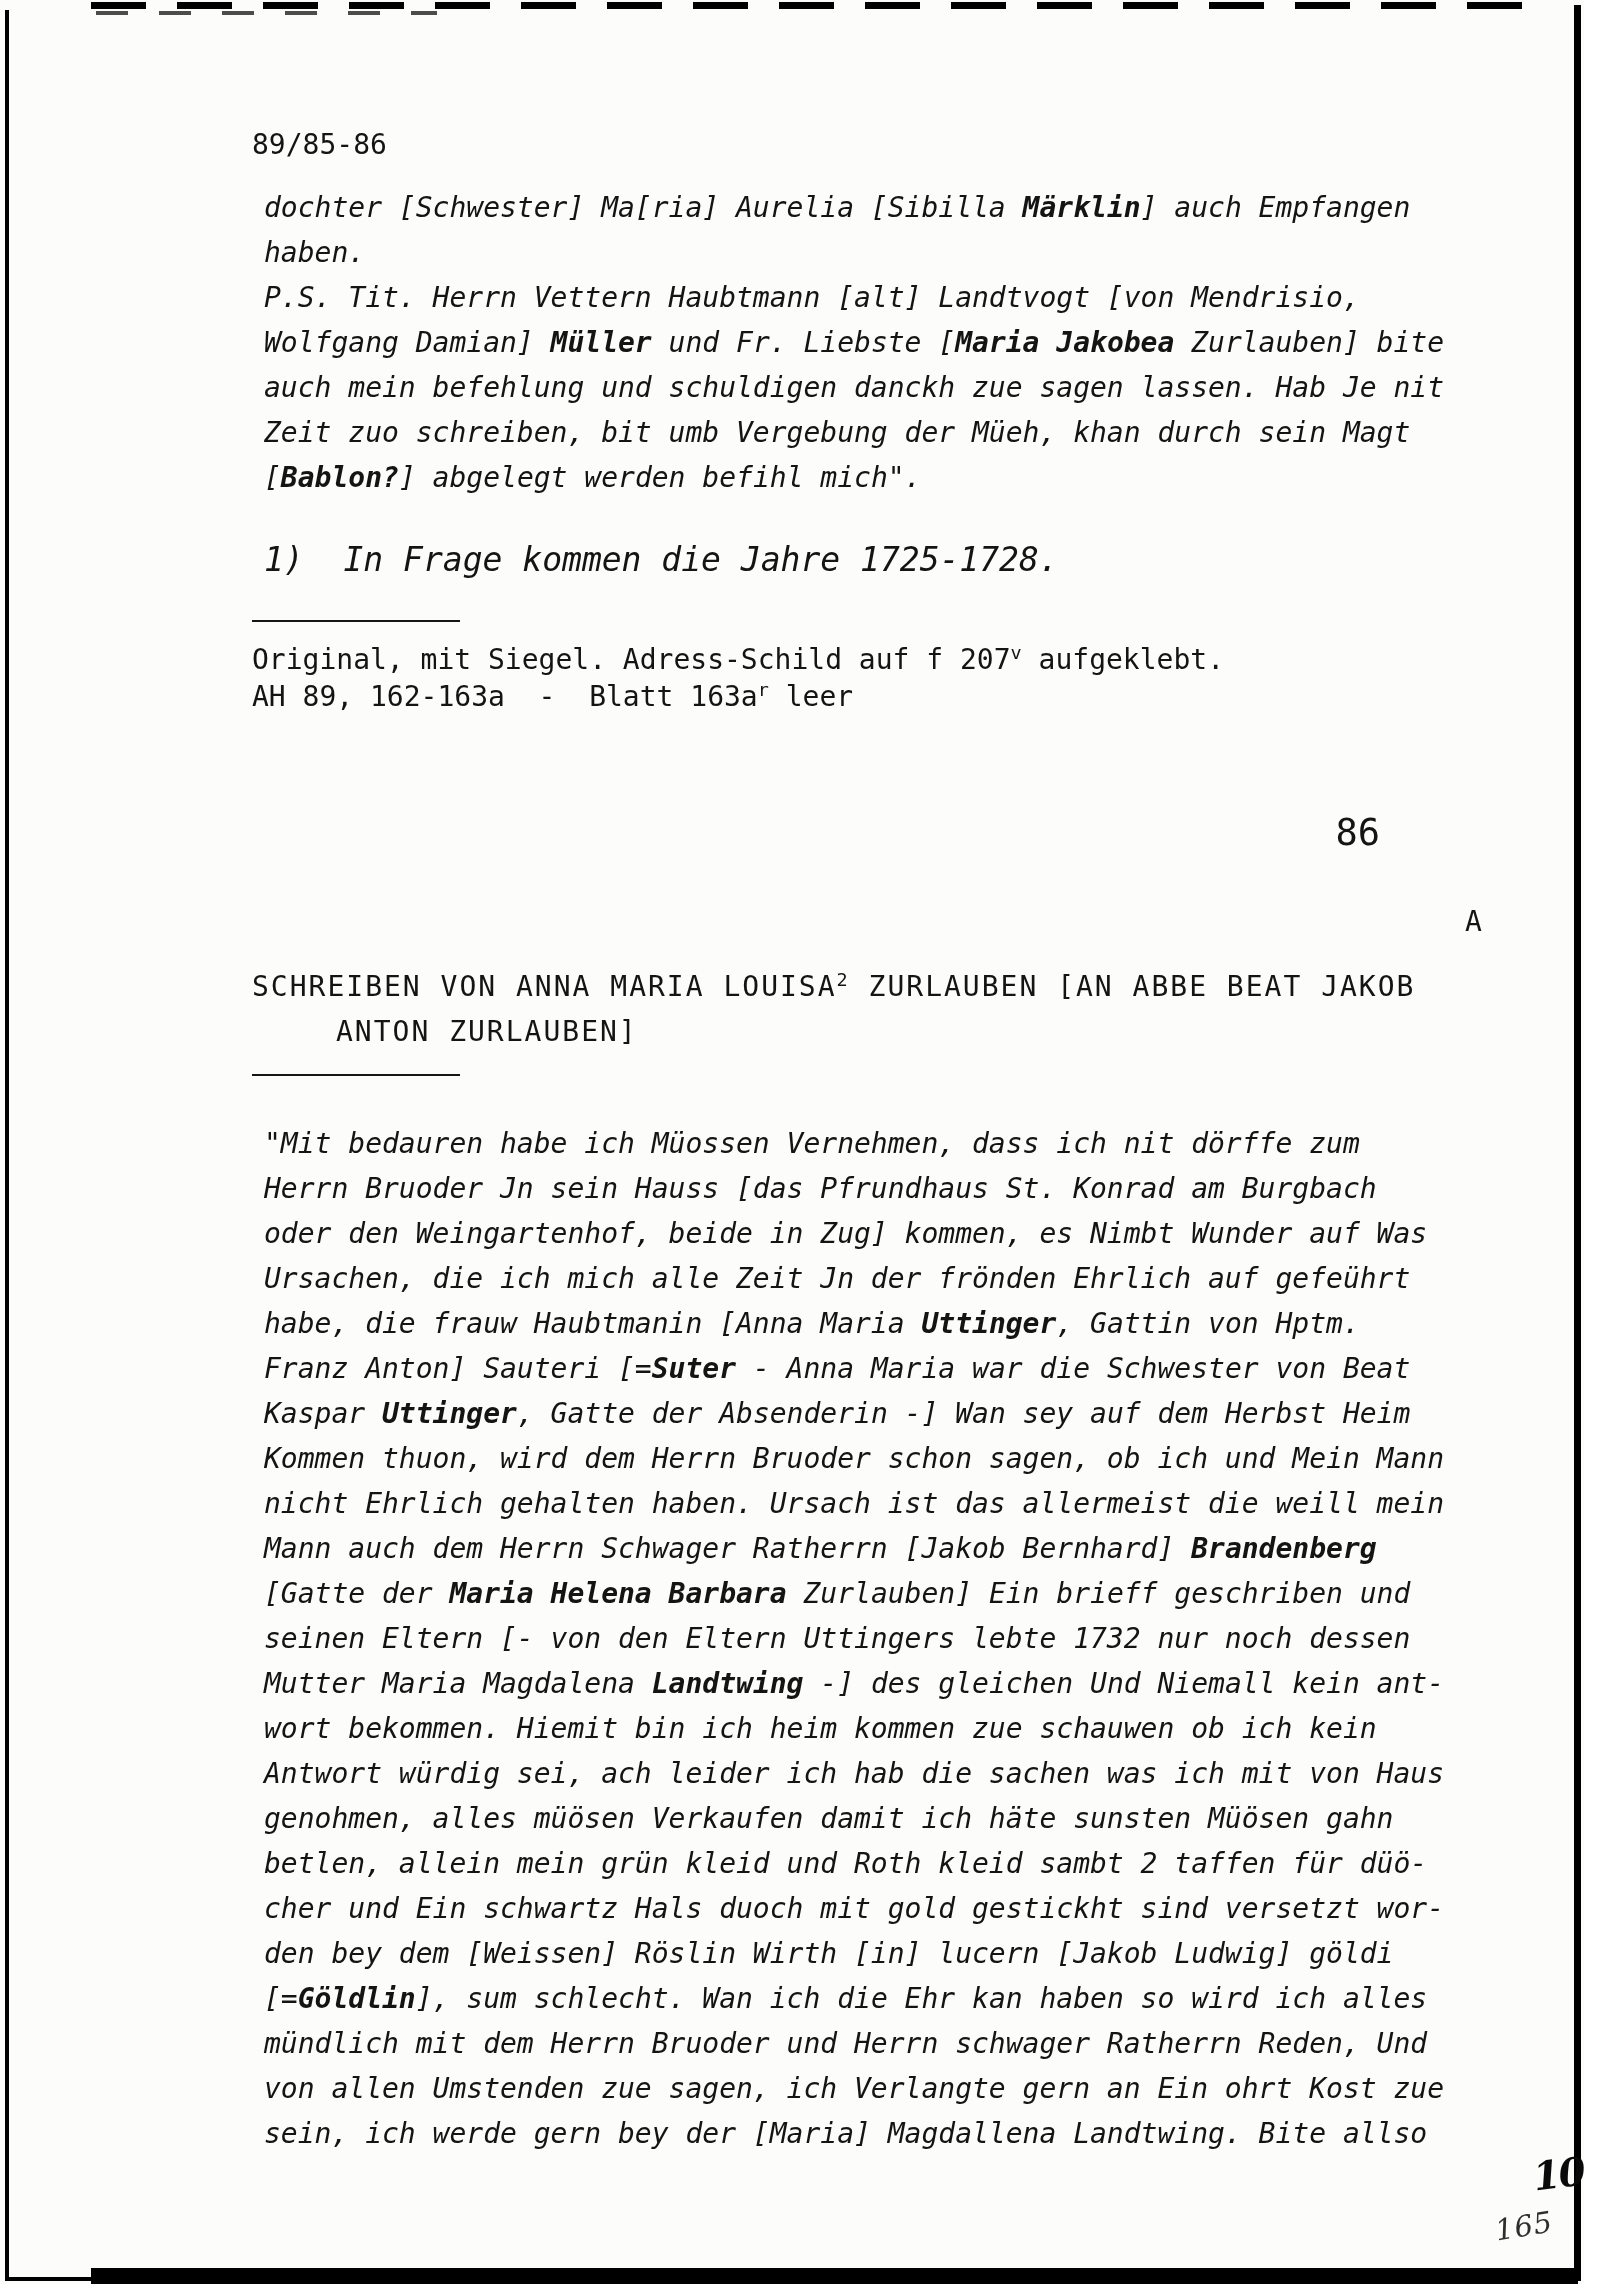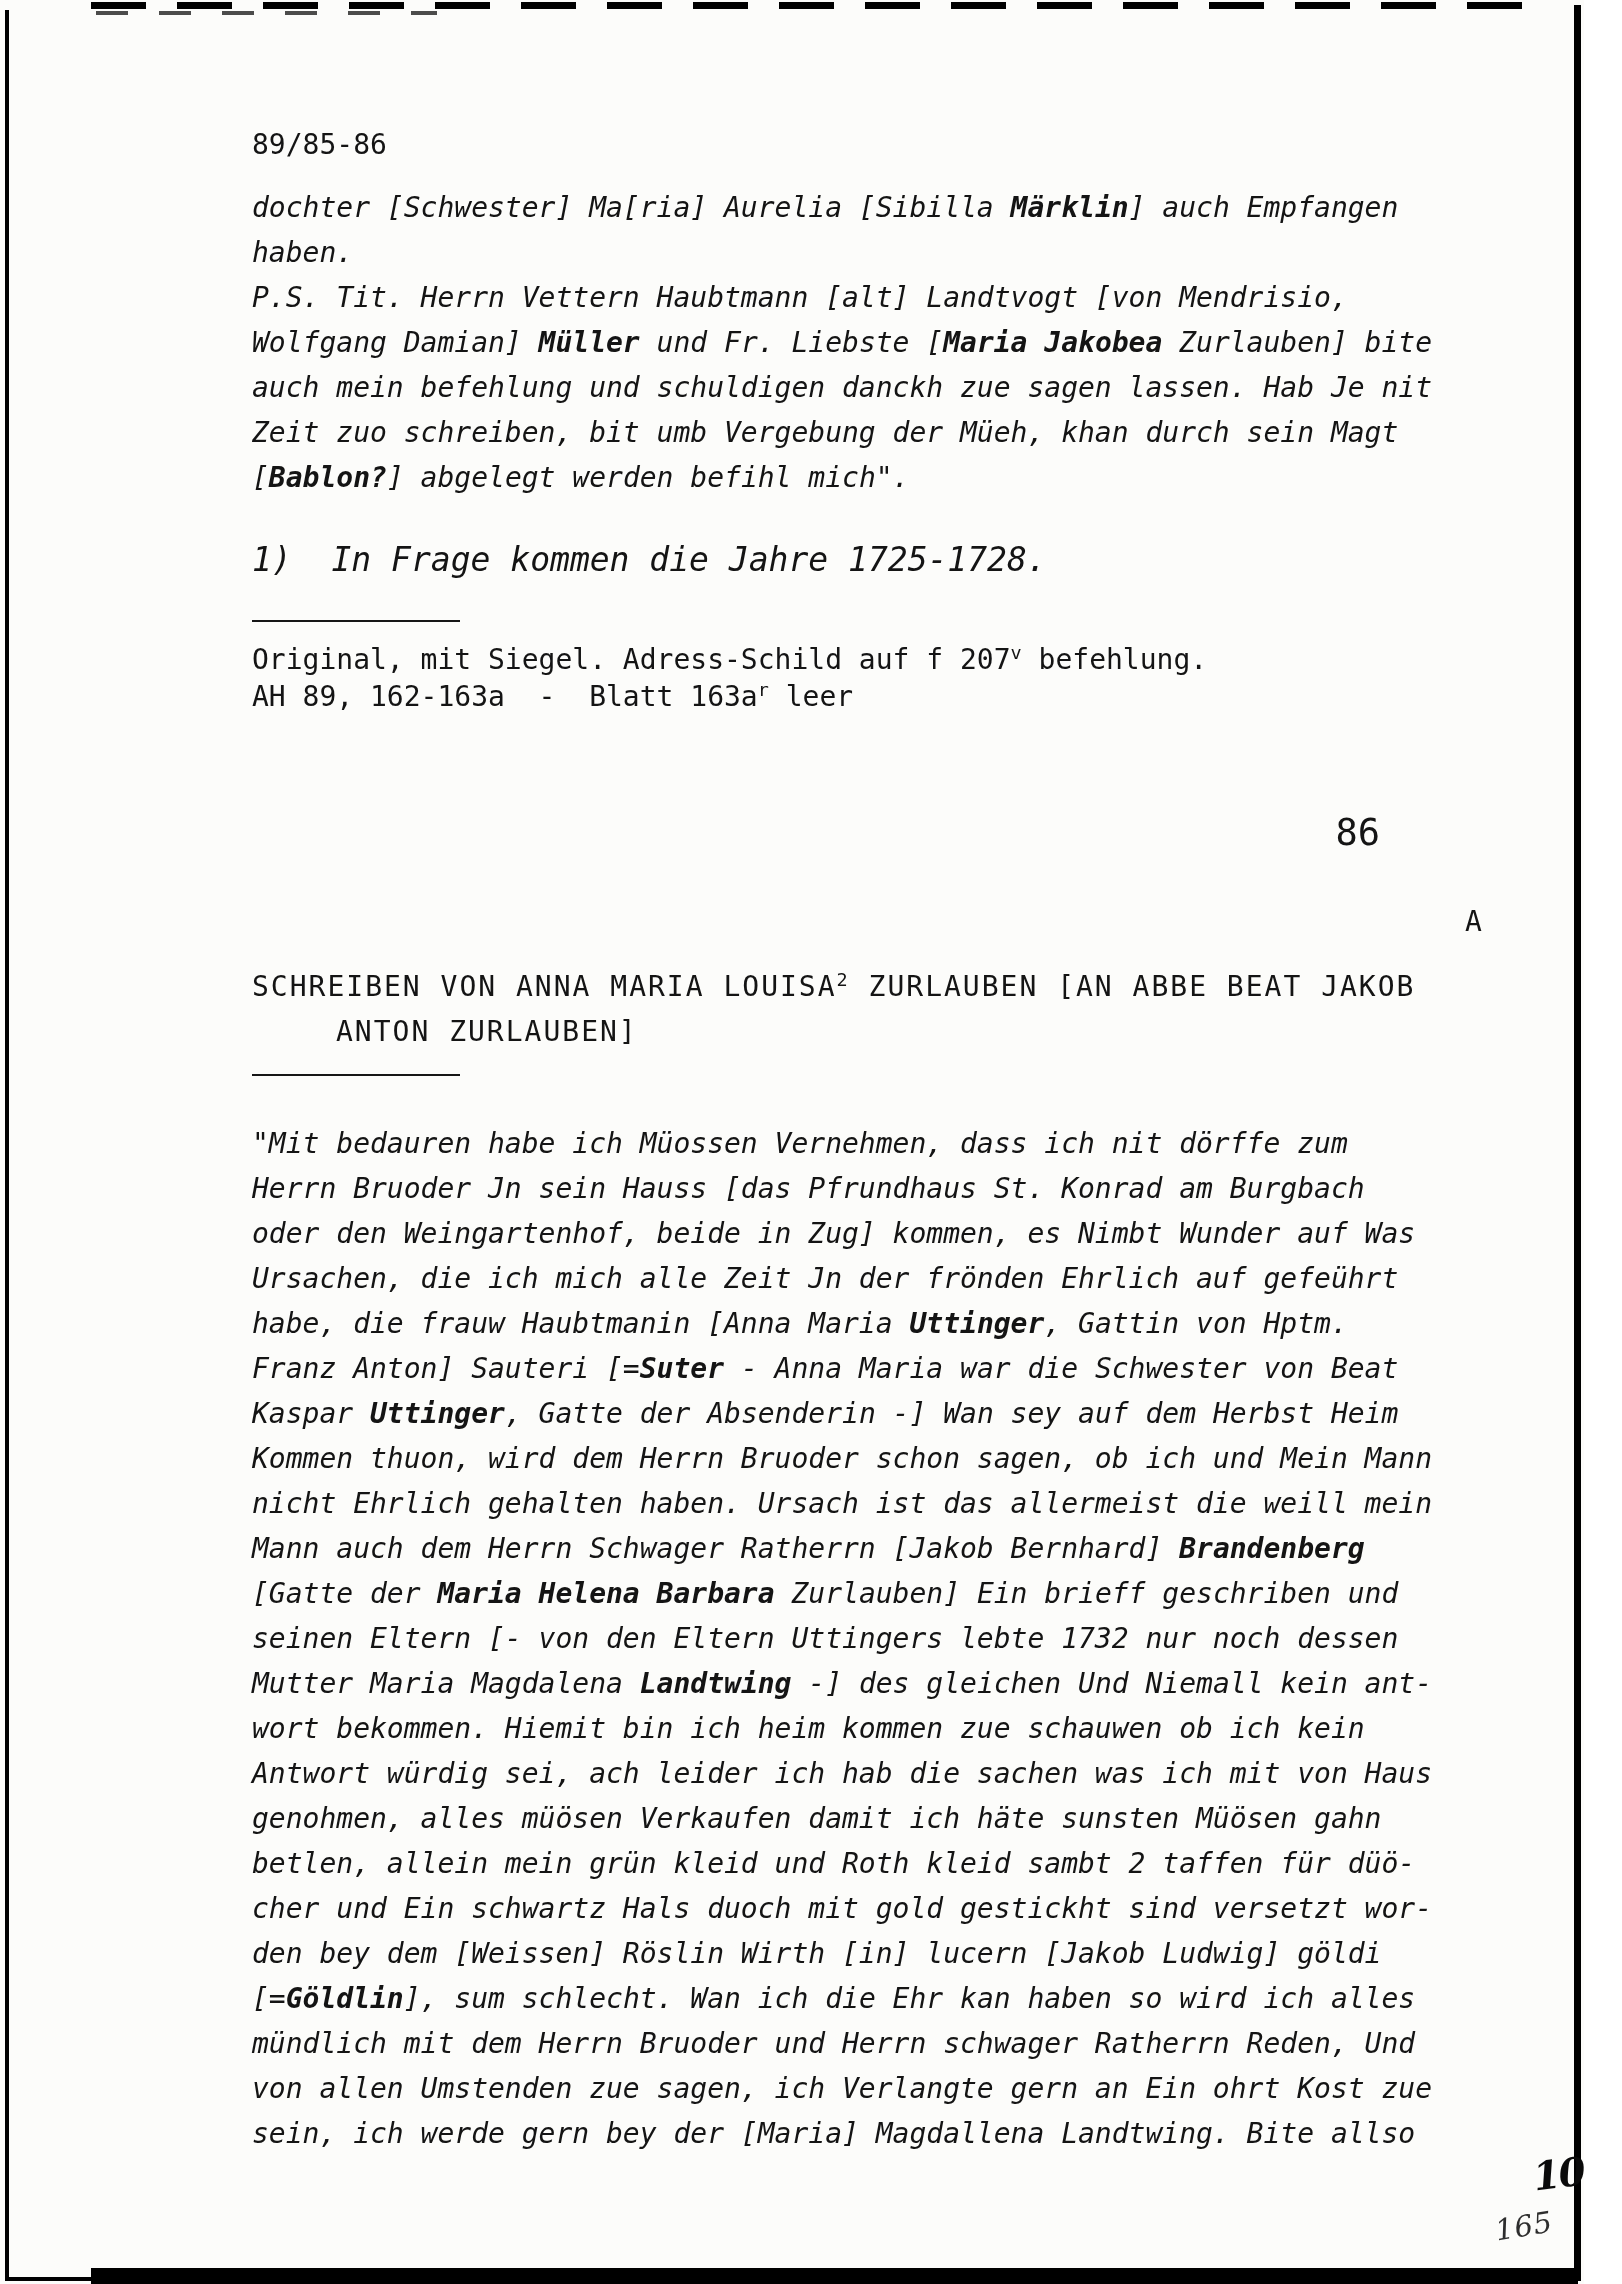--- a/index.html
+++ b/index.html
@@ -19,21 +19,21 @@
   }
   .scan-top-2 {
     position:absolute; left:96px; top:11.4px; width:341px; height:4px;
     background:repeating-linear-gradient(90deg,#000 0 32px,transparent 32px 63px);
     opacity:.7;
   }
   .bottom-bar { position:absolute; left:91px; right:6.5px; bottom:0; height:16px; background:#000; }
 
   
   .tblock { position:absolute; left:252px; width:1266px; font-size:28px; line-height:45px; white-space:pre; }
-  .italic { font-style:italic; }
+  .italic { font-style:italic;margin-left:12px; }
   .bold   { font-weight:700; }
   sup { font-size:0.66em; line-height:0; }
 
   .page-header  { top:122px; }
   .intro        { top:185px; }
   .footnote     { top:537px; font-size:33px; }
   .rule         { position:absolute; left:252px; width:208px; height:2.4px; background:#161616; }
   .rule-1       { top:620px; }
   .rule-2       { top:1074px; }
   .source       { top:641px; line-height:37px; }
@@ -64,21 +64,21 @@
   <div class="bottom-bar"></div>
 
   <div class="tblock page-header">89/85-86</div>
 
   <div class="tblock intro italic"><div class="line"><span>dochter [Schwester] Ma[ria] Aurelia [Sibilla </span><span class="bold">Märklin</span><span>] auch Empfangen</span></div><div class="line"><span>haben.</span></div><div class="line"><span>P.S. Tit. Herrn Vettern Haubtmann [alt] Landtvogt [von Mendrisio,</span></div><div class="line"><span>Wolfgang Damian] </span><span class="bold">Müller</span><span> und Fr. Liebste [</span><span class="bold">Maria Jakobea</span><span> Zurlauben] bite</span></div><div class="line"><span>auch mein befehlung und schuldigen danckh zue sagen lassen. Hab Je nit</span></div><div class="line"><span>Zeit zuo schreiben, bit umb Vergebung der Müeh, khan durch sein Magt</span></div><div class="line"><span>[</span><span class="bold">Bablon?</span><span>] abgelegt werden befihl mich".</span></div></div>
 
   <div class="tblock footnote italic">1)  In Frage kommen die Jahre 1725-1728.</div>
 
   <div class="rule rule-1"></div>
 
-  <div class="tblock source"><div class="line"><span>Original, mit Siegel. Adress-Schild auf f 207</span><sup>v</sup><span> befehlung.</span></div><div class="line"><span>AH 89, 162-163a  -  Blatt 163a</span><sup>r</sup><span> leer</span></div></div>
+  <div class="tblock source"><div class="line"><span>Original, mit Siegel. Adress-Schild auf f 207</span><sup>v</sup><span> aufgeklebt.</span></div><div class="line"><span>AH 89, 162-163a  -  Blatt 163a</span><sup>r</sup><span> leer</span></div></div>
 
   <div class="tblock entry-number">86</div>
 
 
   <div class="marginal-a">A</div>
 
   <div class="tblock title"><div class="line"><span>SCHREIBEN VON ANNA MARIA LOUISA</span><sup>2</sup><span> ZURLAUBEN [AN ABBE BEAT JAKOB</span></div><div class="line"><span>ANTON ZURLAUBEN]</span></div></div>
 
   <div class="rule rule-2"></div>
 

